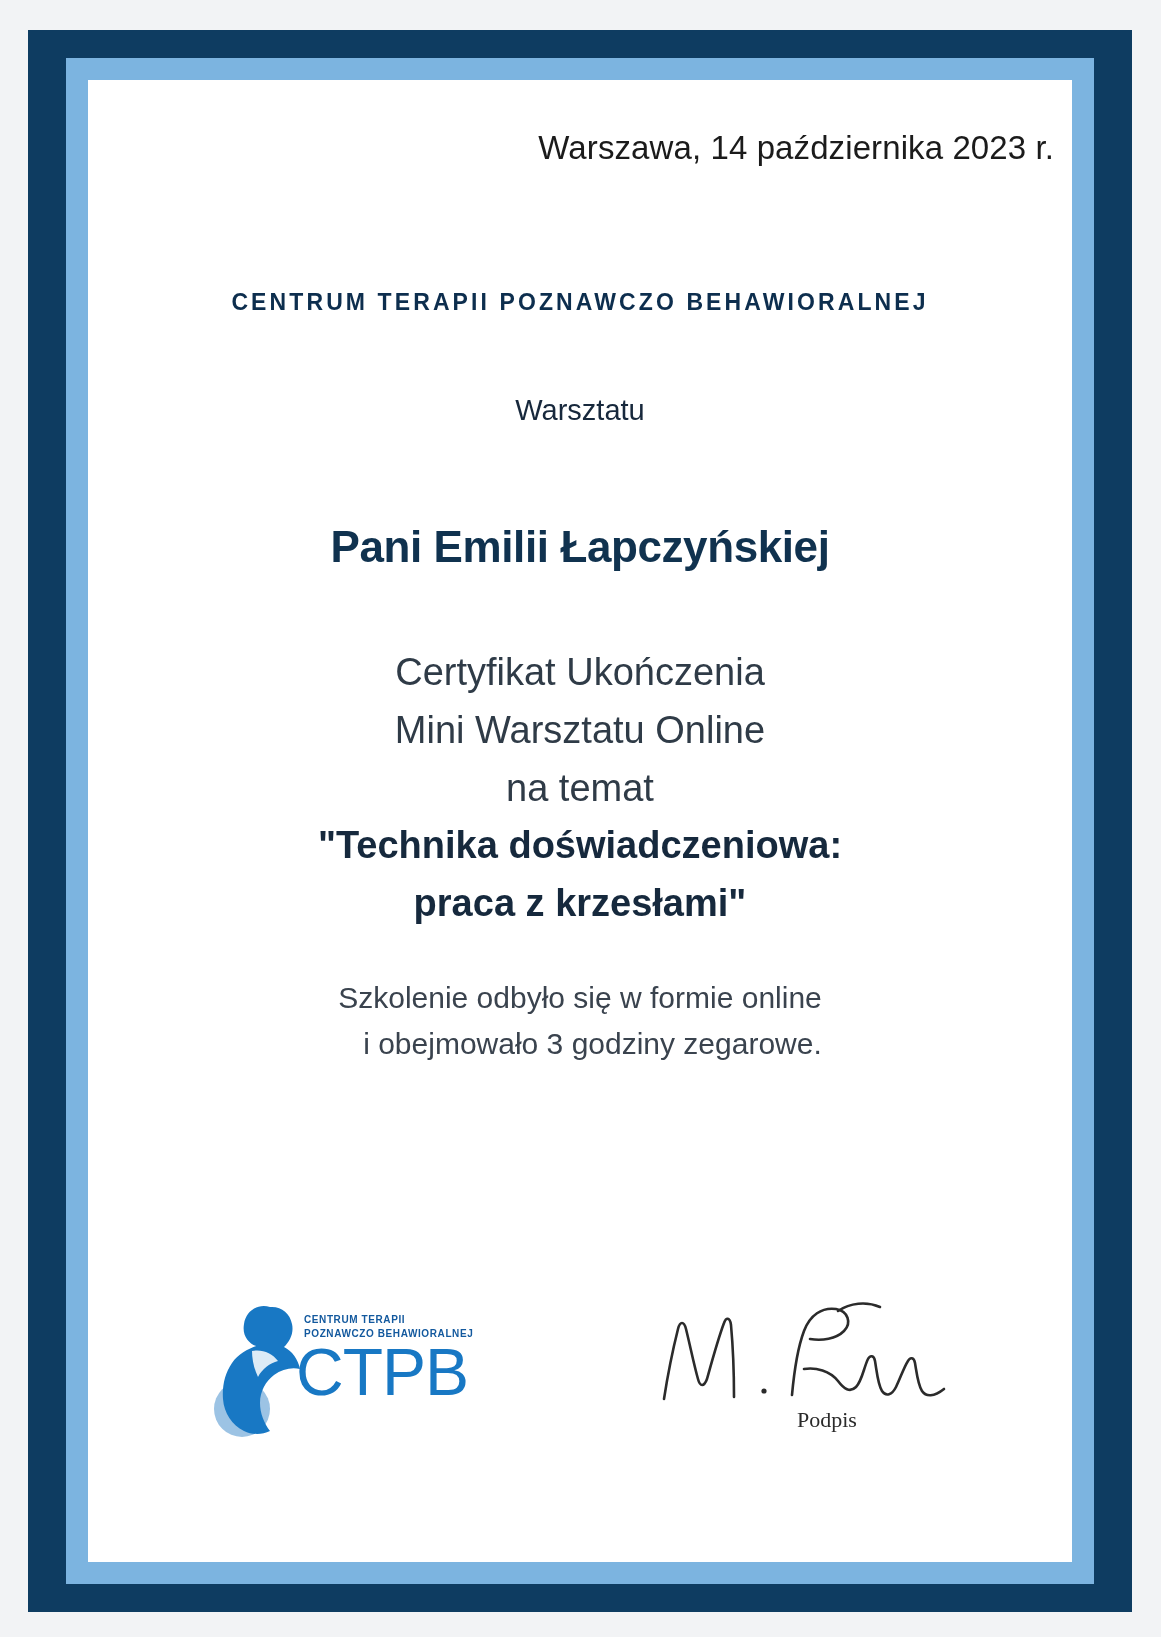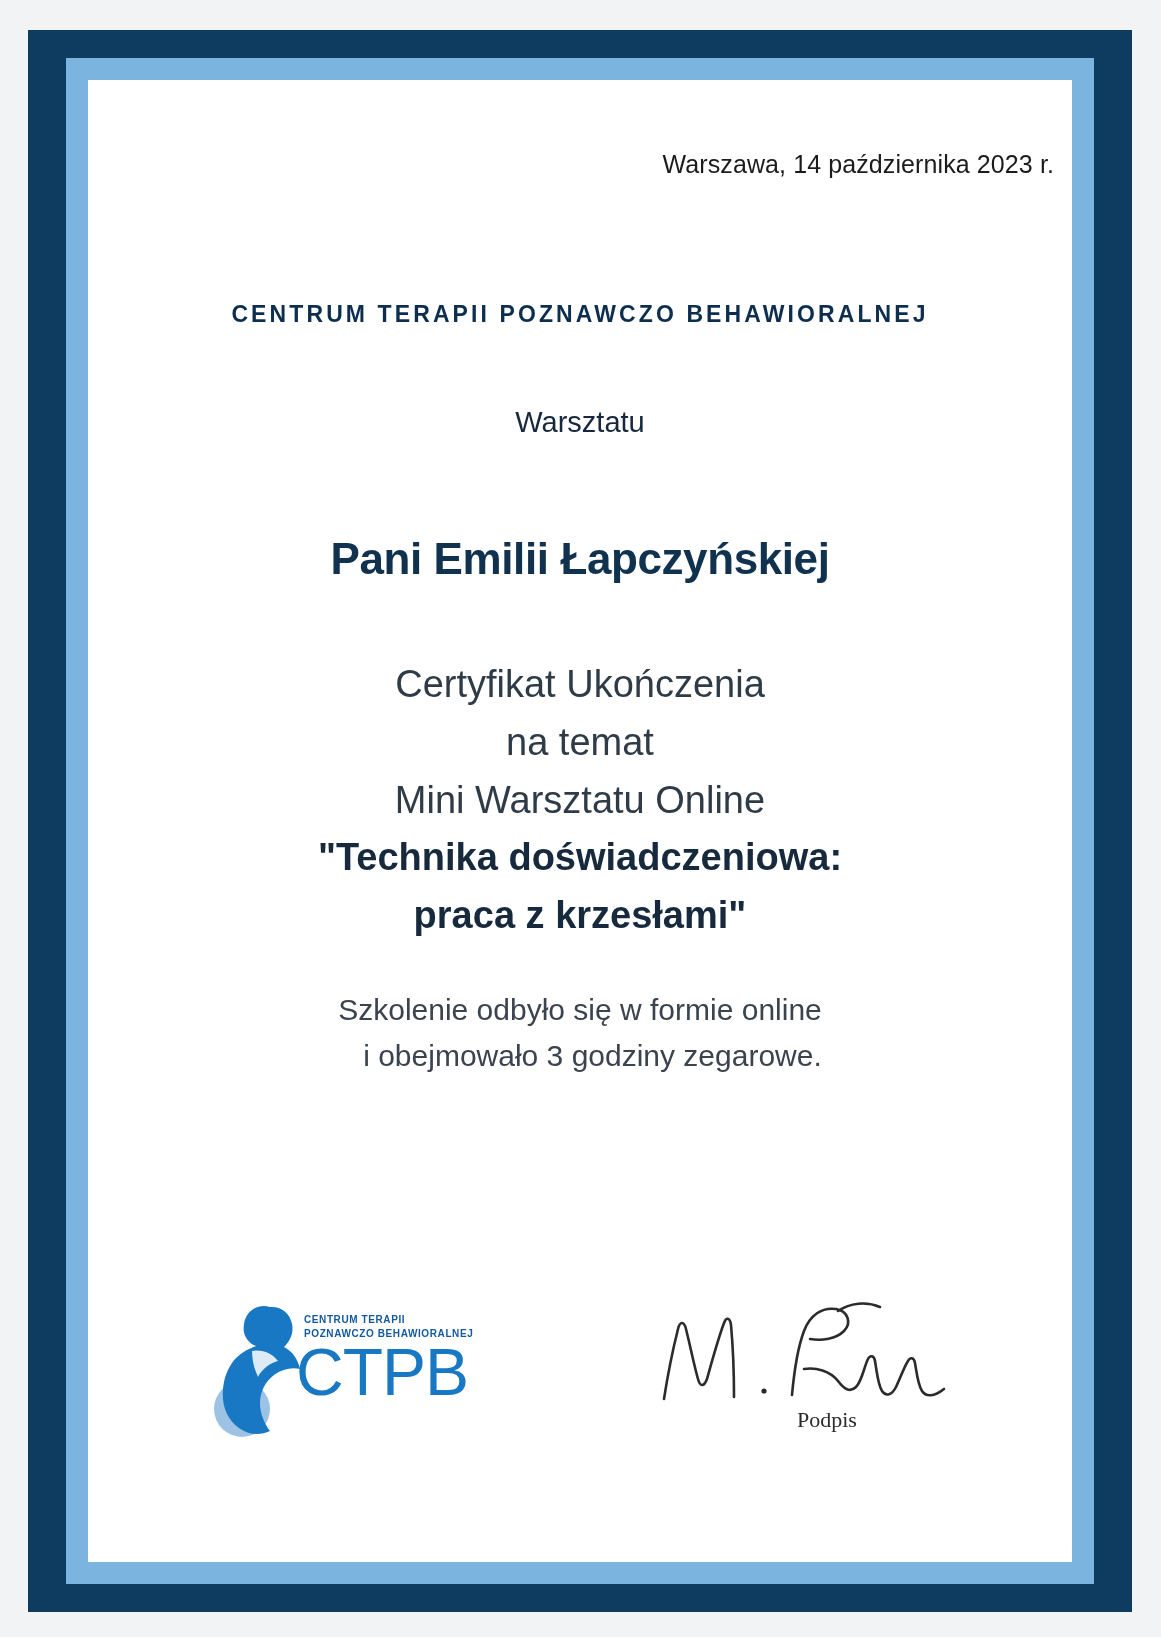--- a/index.html
+++ b/index.html
@@ -47,23 +47,23 @@
     right: 22px;
     bottom: 22px;
     background: #ffffff;
     display: flex;
     flex-direction: column;
     align-items: center;
   }
 
   .date-line {
     align-self: flex-end;
-    margin-top: 70px;
+    margin-top: 49px;
     margin-right: 18px;
-    font-size: 25px;
+    font-size: 33px;
     color: #1b1b1b;
     letter-spacing: 0.1px;
     white-space: nowrap;
   }
 
   .org-name {
     margin-top: 122px;
     font-size: 23px;
     font-weight: bold;
     letter-spacing: 3.1px;
@@ -190,22 +190,22 @@
         <div class="date-line">Warszawa, 14 października 2023 r.</div>
 
         <div class="org-name">CENTRUM TERAPII POZNAWCZO BEHAWIORALNEJ</div>
 
         <div class="awards-word">Warsztatu</div>
 
         <div class="recipient">Pani Emilii Łapczyńskiej</div>
 
         <div class="cert-block">
           <div>Certyfikat Ukończenia</div>
+          <div>Mini Warsztatu Online</div>
           <div>na temat</div>
-          <div>Mini Warsztatu Online</div>
           <div class="topic">"Technika doświadczeniowa:</div>
           <div class="topic">praca z krzesłami"</div>
         </div>
 
         <div class="note-block">
           <div>Szkolenie odbyło się w formie online</div>
           <div>i obejmowało 3 godziny zegarowe.</div>
         </div>
 
         <div class="footer">

